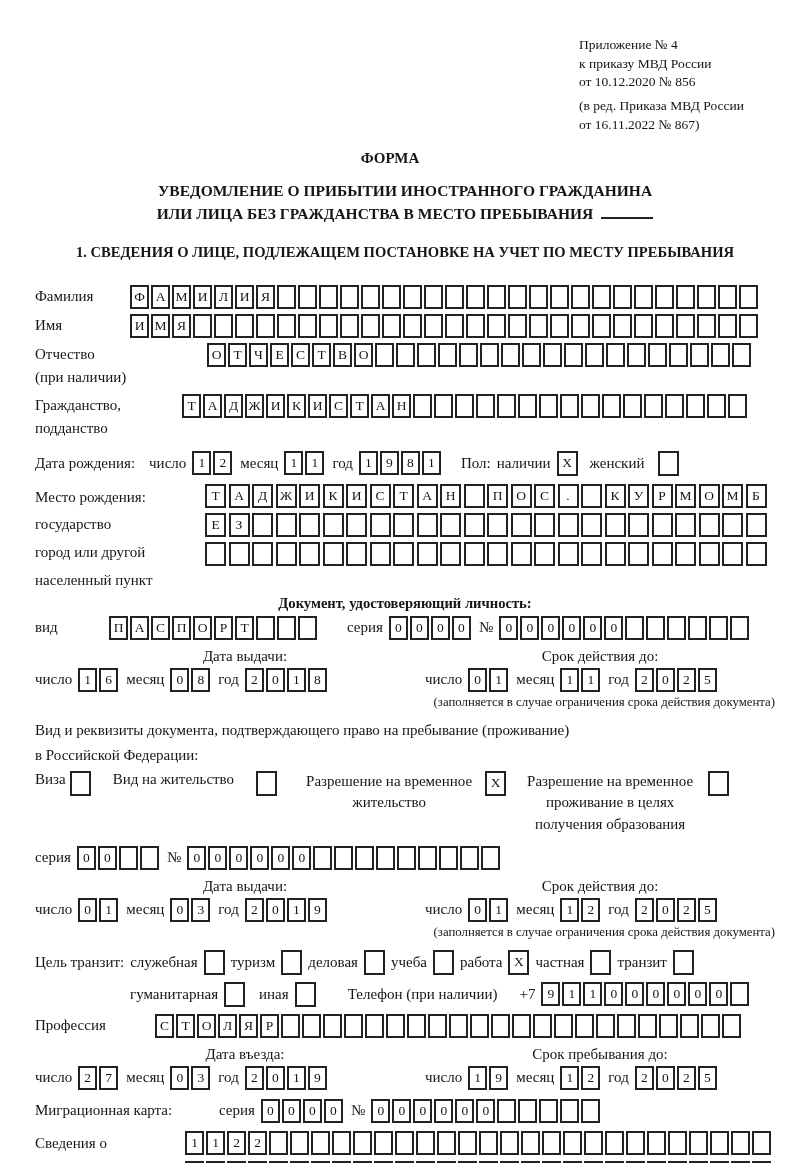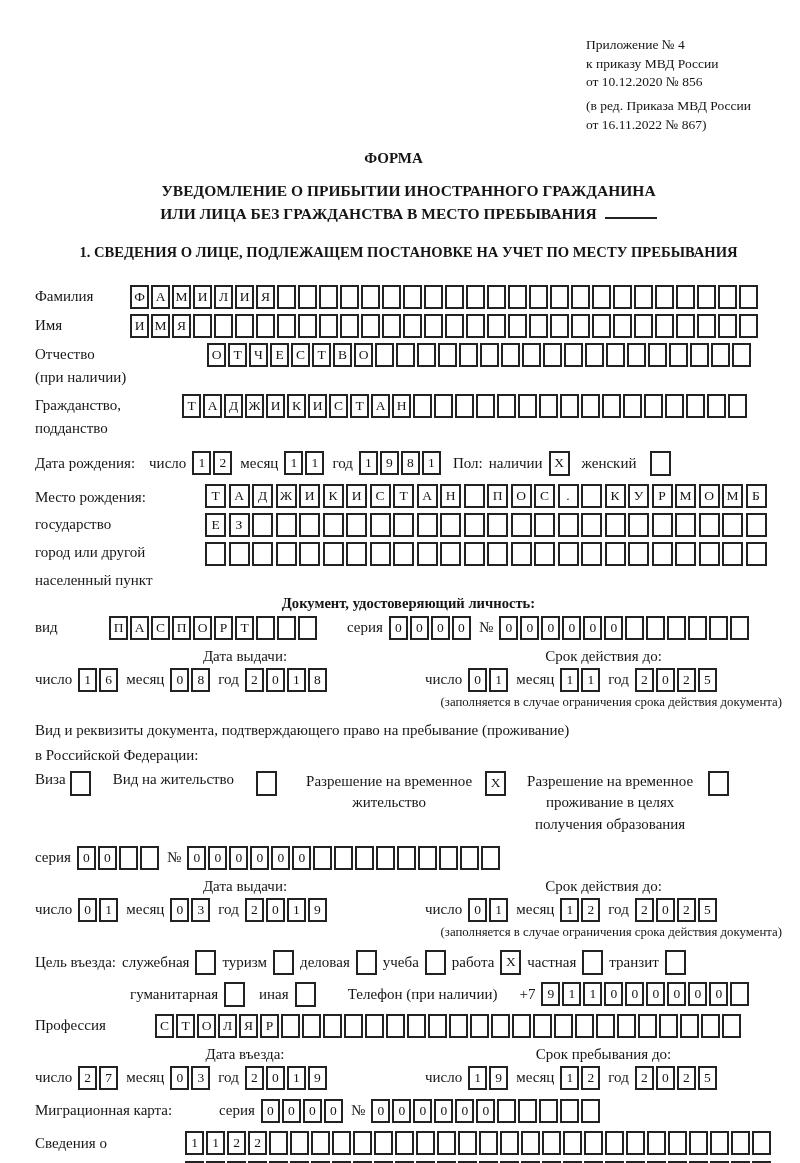--- a/index.html
+++ b/index.html
@@ -1,20 +1,20 @@
 <!DOCTYPE html>
 <html><head>
 <meta charset="utf-8">
 <style>
   * { box-sizing: border-box; margin: 0; padding: 0; }
   html,body { background:#ffffff; }
   .page {
     width: 800px; height: 1163px; background:#fff; color:#151515;
     font-family: "Liberation Serif", "DejaVu Serif", serif;
-    font-size: 15px; padding: 36px 18px 16px 35px; overflow: hidden; position: relative;
+    font-size: 15px; padding: 36px 25px 16px 35px; overflow: hidden; position: relative;
   }
   
   .hdr-right { margin-left:auto; width: 196px; font-size: 13.5px; line-height: 1.38; }
   .hdr-right .rev { margin-top: 5px; }
   .forma { text-align: center; padding-right: 30px; font-weight: bold; margin-top: 16px; font-size:15px; }
   .title { text-align: center; font-weight: bold; font-size: 15.5px; margin-top: 12px; line-height: 1.5; }
   .uline { display:inline-block; width:52px; border-bottom:2px solid #222; height: 0.9em; margin-left:8px; }
   .sec { font-weight: bold; text-align: center; margin-top: 18px; font-size: 14.6px; }
 
   
@@ -235,21 +235,21 @@
         <span class="cell">1</span>
         <span class="cell">1</span>
       </span>
     <span>год</span>
     <span class="cells">
         <span class="cell">1</span>
         <span class="cell">9</span>
         <span class="cell">8</span>
         <span class="cell">1</span>
       </span>
-    <span style="margin-left:4px">Пол:</span>
+    <span style="margin-left:12px">Пол:</span>
     <span>наличии</span>
     <span class="cells cbx">
         <span class="cell">X</span>
       </span>
     <span style="margin-left:6px">женский</span>
     <span class="cells cbx" style="margin-left:8px">
         <span class="cell"></span>
       </span>
   </div>
 
@@ -543,21 +543,21 @@
             <span class="cell">2</span>
             <span class="cell">5</span>
           </span>
       </div>
       <div class="dnote">(заполняется в случае ограничения срока действия документа)</div>
     </div>
   </div>
 
   
   <div class="row g" style="margin-top:10px">
-    <span>Цель въезда:</span>
+    <span>Цель транзит:</span>
     <span>служебная</span>
     <span class="cells cbx">
         <span class="cell"></span>
       </span>
     <span>туризм</span>
     <span class="cells cbx">
         <span class="cell"></span>
       </span>
     <span>деловая</span>
     <span class="cells cbx">

